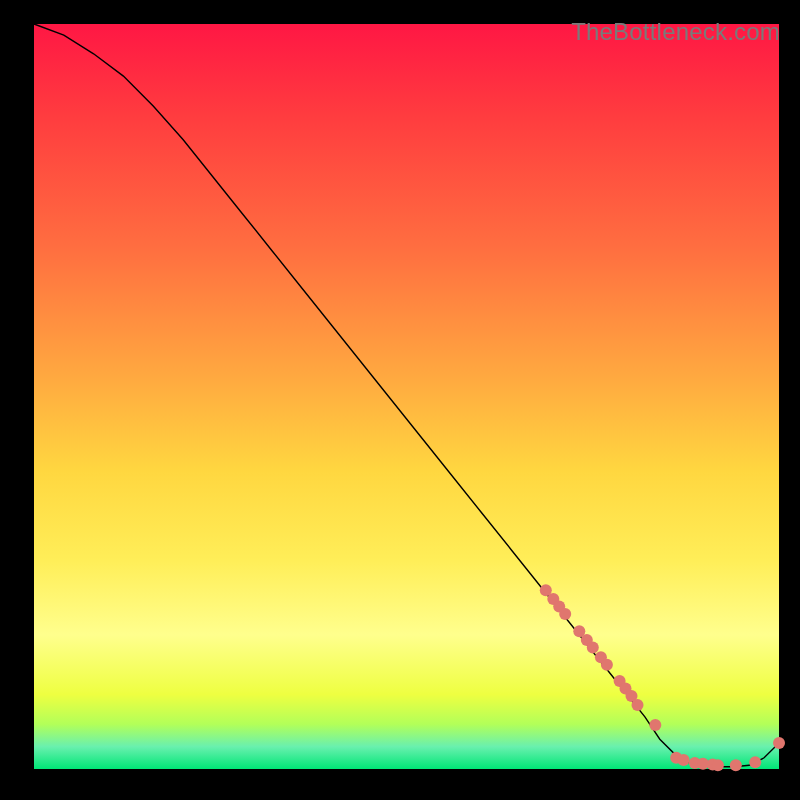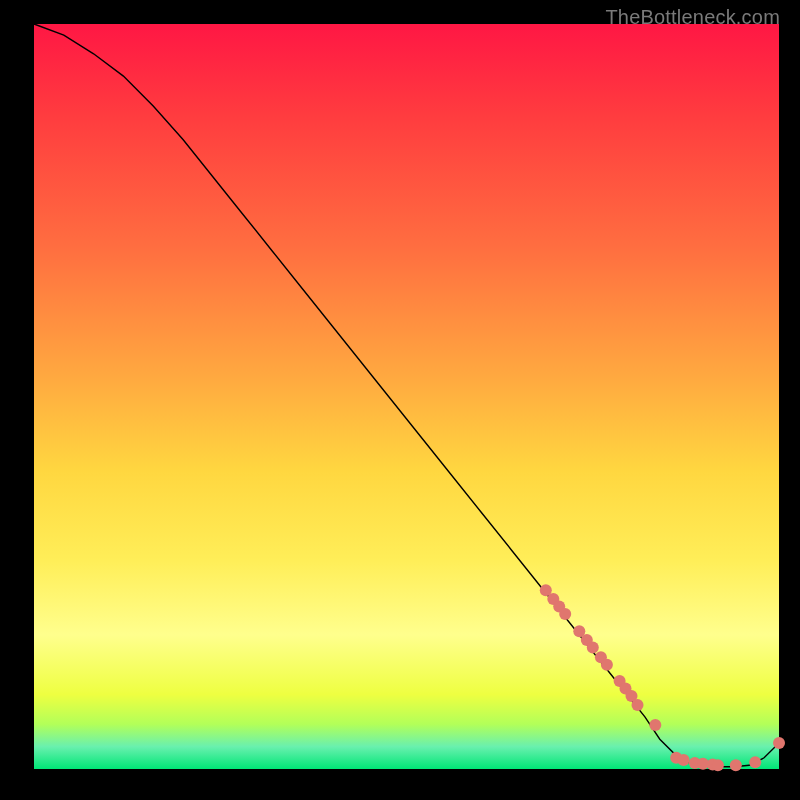--- a/index.html
+++ b/index.html
@@ -39,24 +39,24 @@
   svg.overlay {
     position: absolute;
     left: 34px;
     top: 24px;
     width: 745px;
     height: 745px;
     overflow: visible;
   }
   .attribution {
     position: absolute;
-    top: 6px;
+    top: 18px;
     right: 20px;
     font-family: Arial, Helvetica, sans-serif;
-    font-size: 20px;
+    font-size: 24px;
     color: #7a7a7a;
     letter-spacing: 0.2px;
   }
 </style>
 </head>
 <body>
 
 <div class="stage">
 
   <div class="plot-bg"></div>

